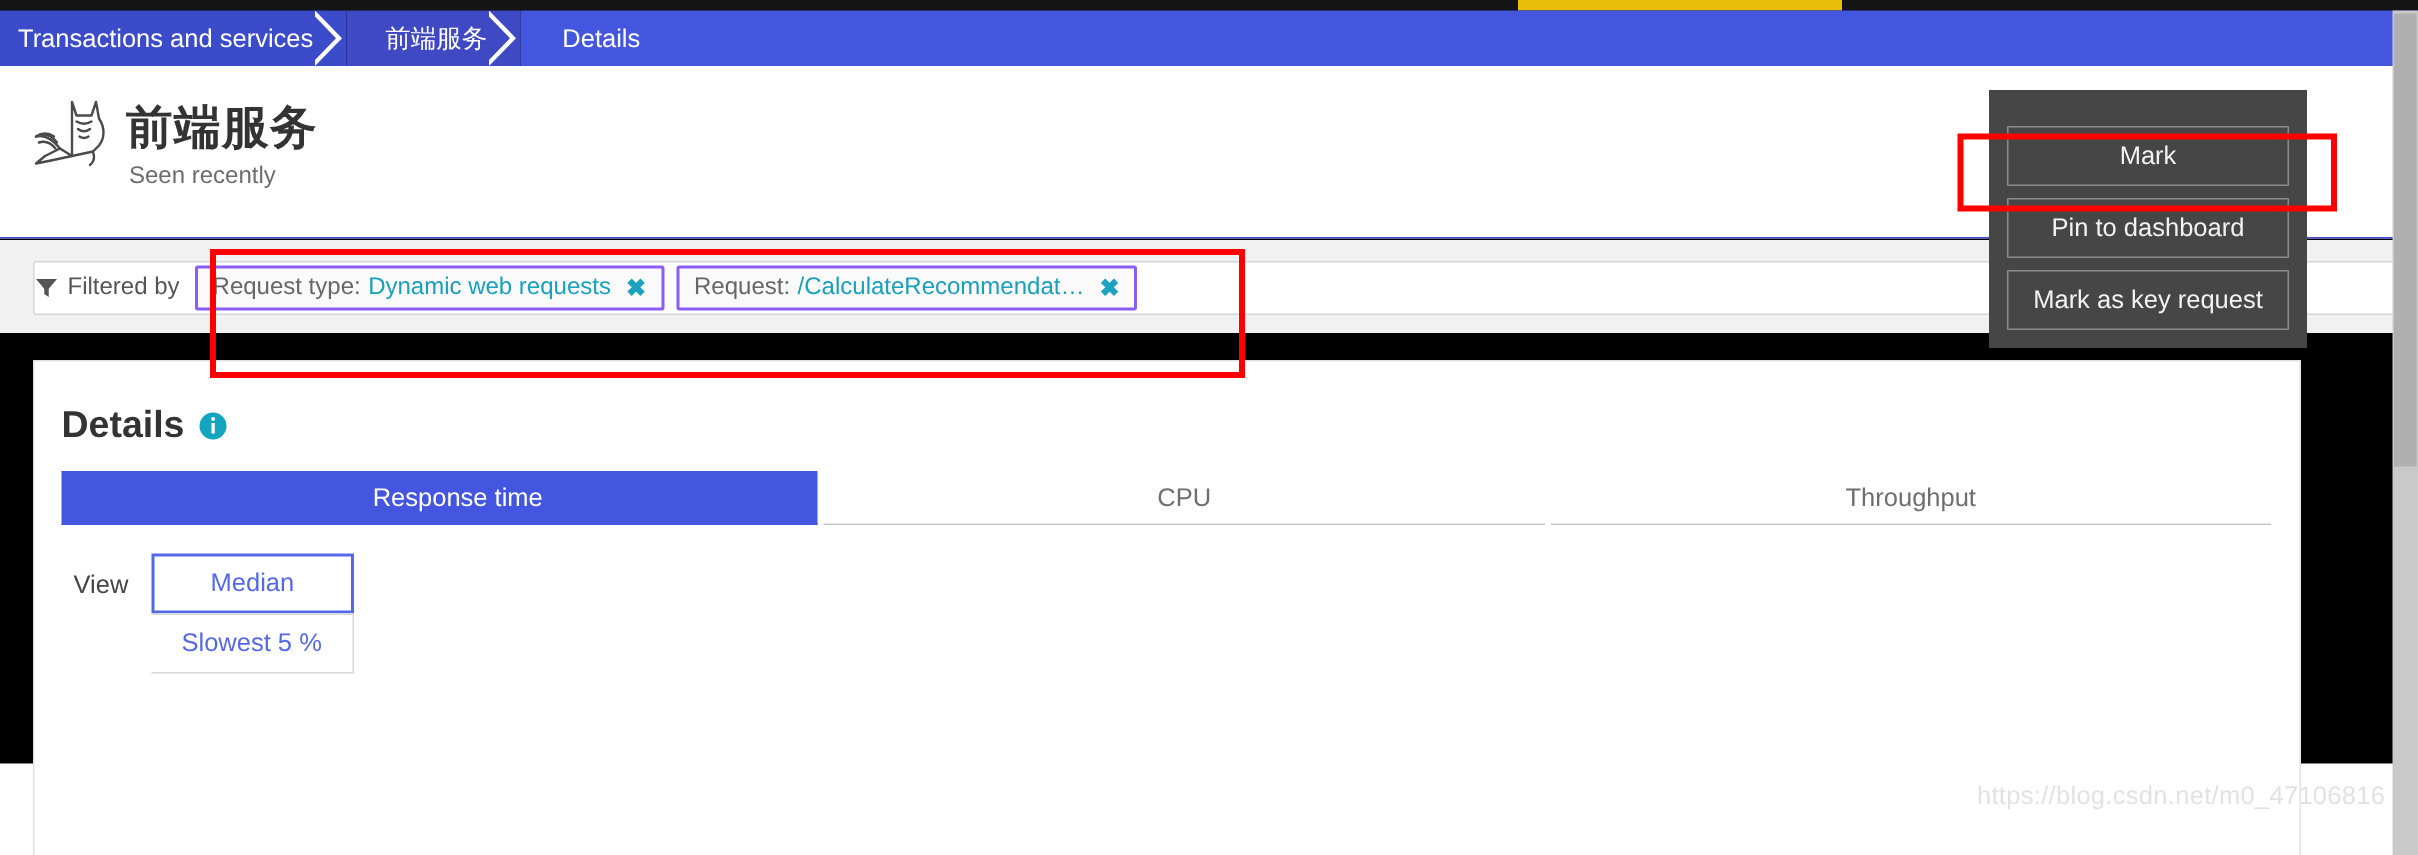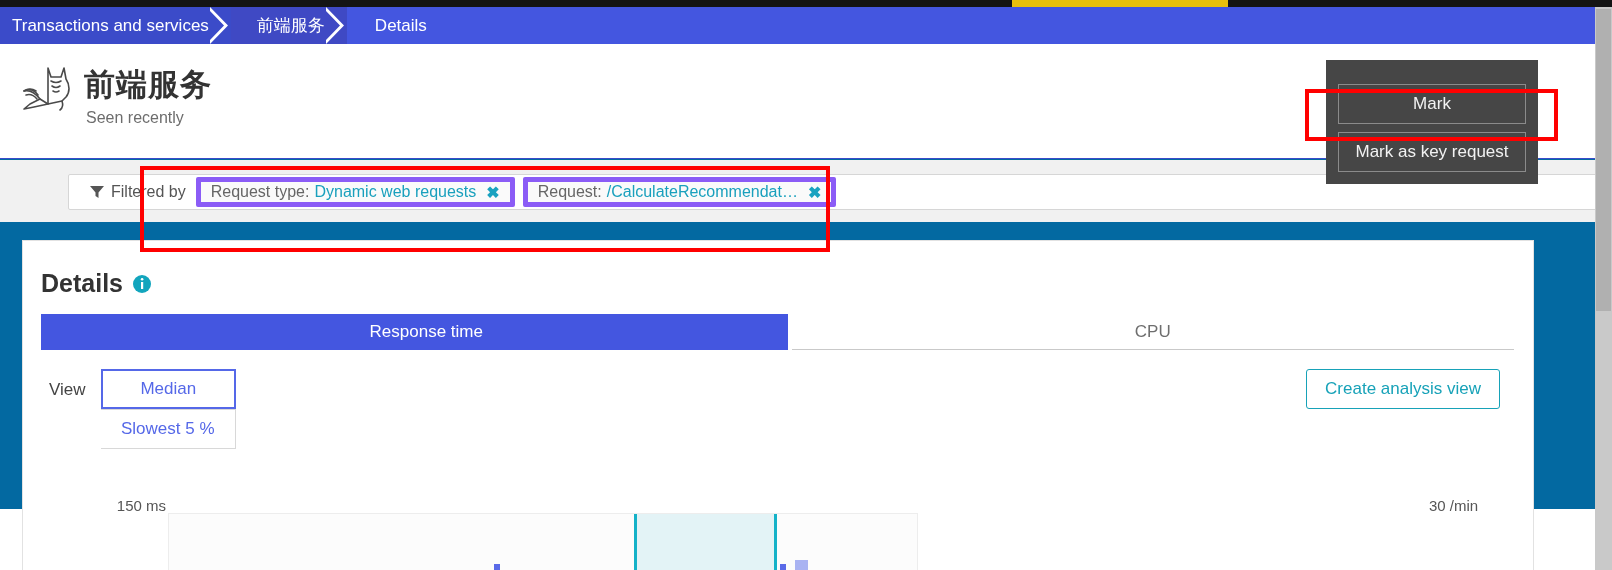--- a/index.html
+++ b/index.html
@@ -2,21 +2,21 @@
 <html><head>
 <meta charset="utf-8">
 <style>
   * { box-sizing: border-box; margin: 0; padding: 0; }
   html, body {
     width: 1612px; height: 570px;
     font-family: "Liberation Sans", sans-serif;
     background: #ffffff;
     overflow: hidden;
   }
-  #app { position: relative; width: 1612px; height: 509px; background:#0369a1; }
+  #app { position: relative; width: 1612px; height: 509px; background:#000000; }
 
   
   .topstrip {
     position:absolute; left:0; top:0; width:1612px; height:7px;
     background:#141414;
   }
   .topstrip .yellow {
     position:absolute; left:1012px; top:0; width:216px; height:7px;
     background:#e8bf0b;
   }
@@ -60,27 +60,27 @@
   }
 
   
   .filterbar {
     position:absolute; left:0; top:160px; width:1612px; height:62px;
     background:#f1f1f1;
   }
   .filterbar-inner {
     position:absolute; left:22px; top:14px; right:0; height:36px;
     background:#fff; border:1px solid #d6d6d6; border-radius:2px;
-    display:flex; align-items:center; padding-left:20px;margin-left:46px;
+    display:flex; align-items:center; padding-left:0;
   }
   .filter-icon { width:16px; height:16px; margin-right:6px; flex:0 0 auto; }
   .filter-label { font-size:16px; color:#555; margin-right:10px; white-space:nowrap; }
   .chip {
     display:flex; align-items:center; height:30px;
-    border:5px solid #8b5cf6; border-radius:2px; background:#fafafa;
+    border:2px solid #8b5cf6; border-radius:2px; background:#fafafa;
     padding:0 10px; margin-right:8px; font-size:16px; white-space:nowrap;
   }
   .chip-key { color:#666; margin-right:5px; }
   .chip-val { color:#19a0bd; }
   .chip-x { color:#1aa2c0; font-weight:bold; margin-left:10px; font-size:16px; cursor:pointer; }
 
   
   .details {
     position:absolute; left:22px; top:240px; width:1512px; height:330px;
     background:#fff; border:1px solid #e2e2e2; border-bottom:none;
@@ -262,46 +262,38 @@
       <svg width="20" height="20" viewBox="0 0 20 20">
         <circle cx="10" cy="10" r="9" fill="#12a5bd"></circle>
         <rect x="9" y="8" width="2.2" height="7" fill="#fff"></rect>
         <circle cx="10.1" cy="5.3" r="1.3" fill="#fff"></circle>
       </svg>
     </span>
 
     <div class="tabs">
       <div class="tab active">Response time</div>
       <div class="tab">CPU</div>
+      <div class="tab">Throughput</div>
     </div>
 
     <div class="viewrow">
       <span class="view-label">View</span>
       <div class="segmented">
         <div class="seg active">Median</div>
         <div class="seg">Slowest 5 %</div>
       </div>
-      <div class="create-btn">Create analysis view</div>
-    </div>
-
-    <div class="chart">
-      <div class="y-left">150 ms</div>
-      <div class="y-right">30 /min</div>
-      <div class="plot">
-        <div class="sel-band"></div>
-        <div class="bar" style="left:325px;height:7px;"></div>
-        <div class="bar" style="left:611px;height:7px;"></div>
-        <div class="bar wide" style="left:626px;height:11px;"></div>
-      </div>
-    </div>
+    </div>
+
   </section>
 
+  <div class="watermark">https://blog.csdn.net/m0_47106816</div>
 
   <div class="menu">
     <div class="menu-item">Mark</div>
+    <div class="menu-item">Pin to dashboard</div>
     <div class="menu-item">Mark as key request</div>
   </div>
 
   <div class="annot filters"></div>
   <div class="annot mute"></div>
 
   <div class="scroll-track"></div>
   <div class="scroll-thumb"></div>
 
 </div>

